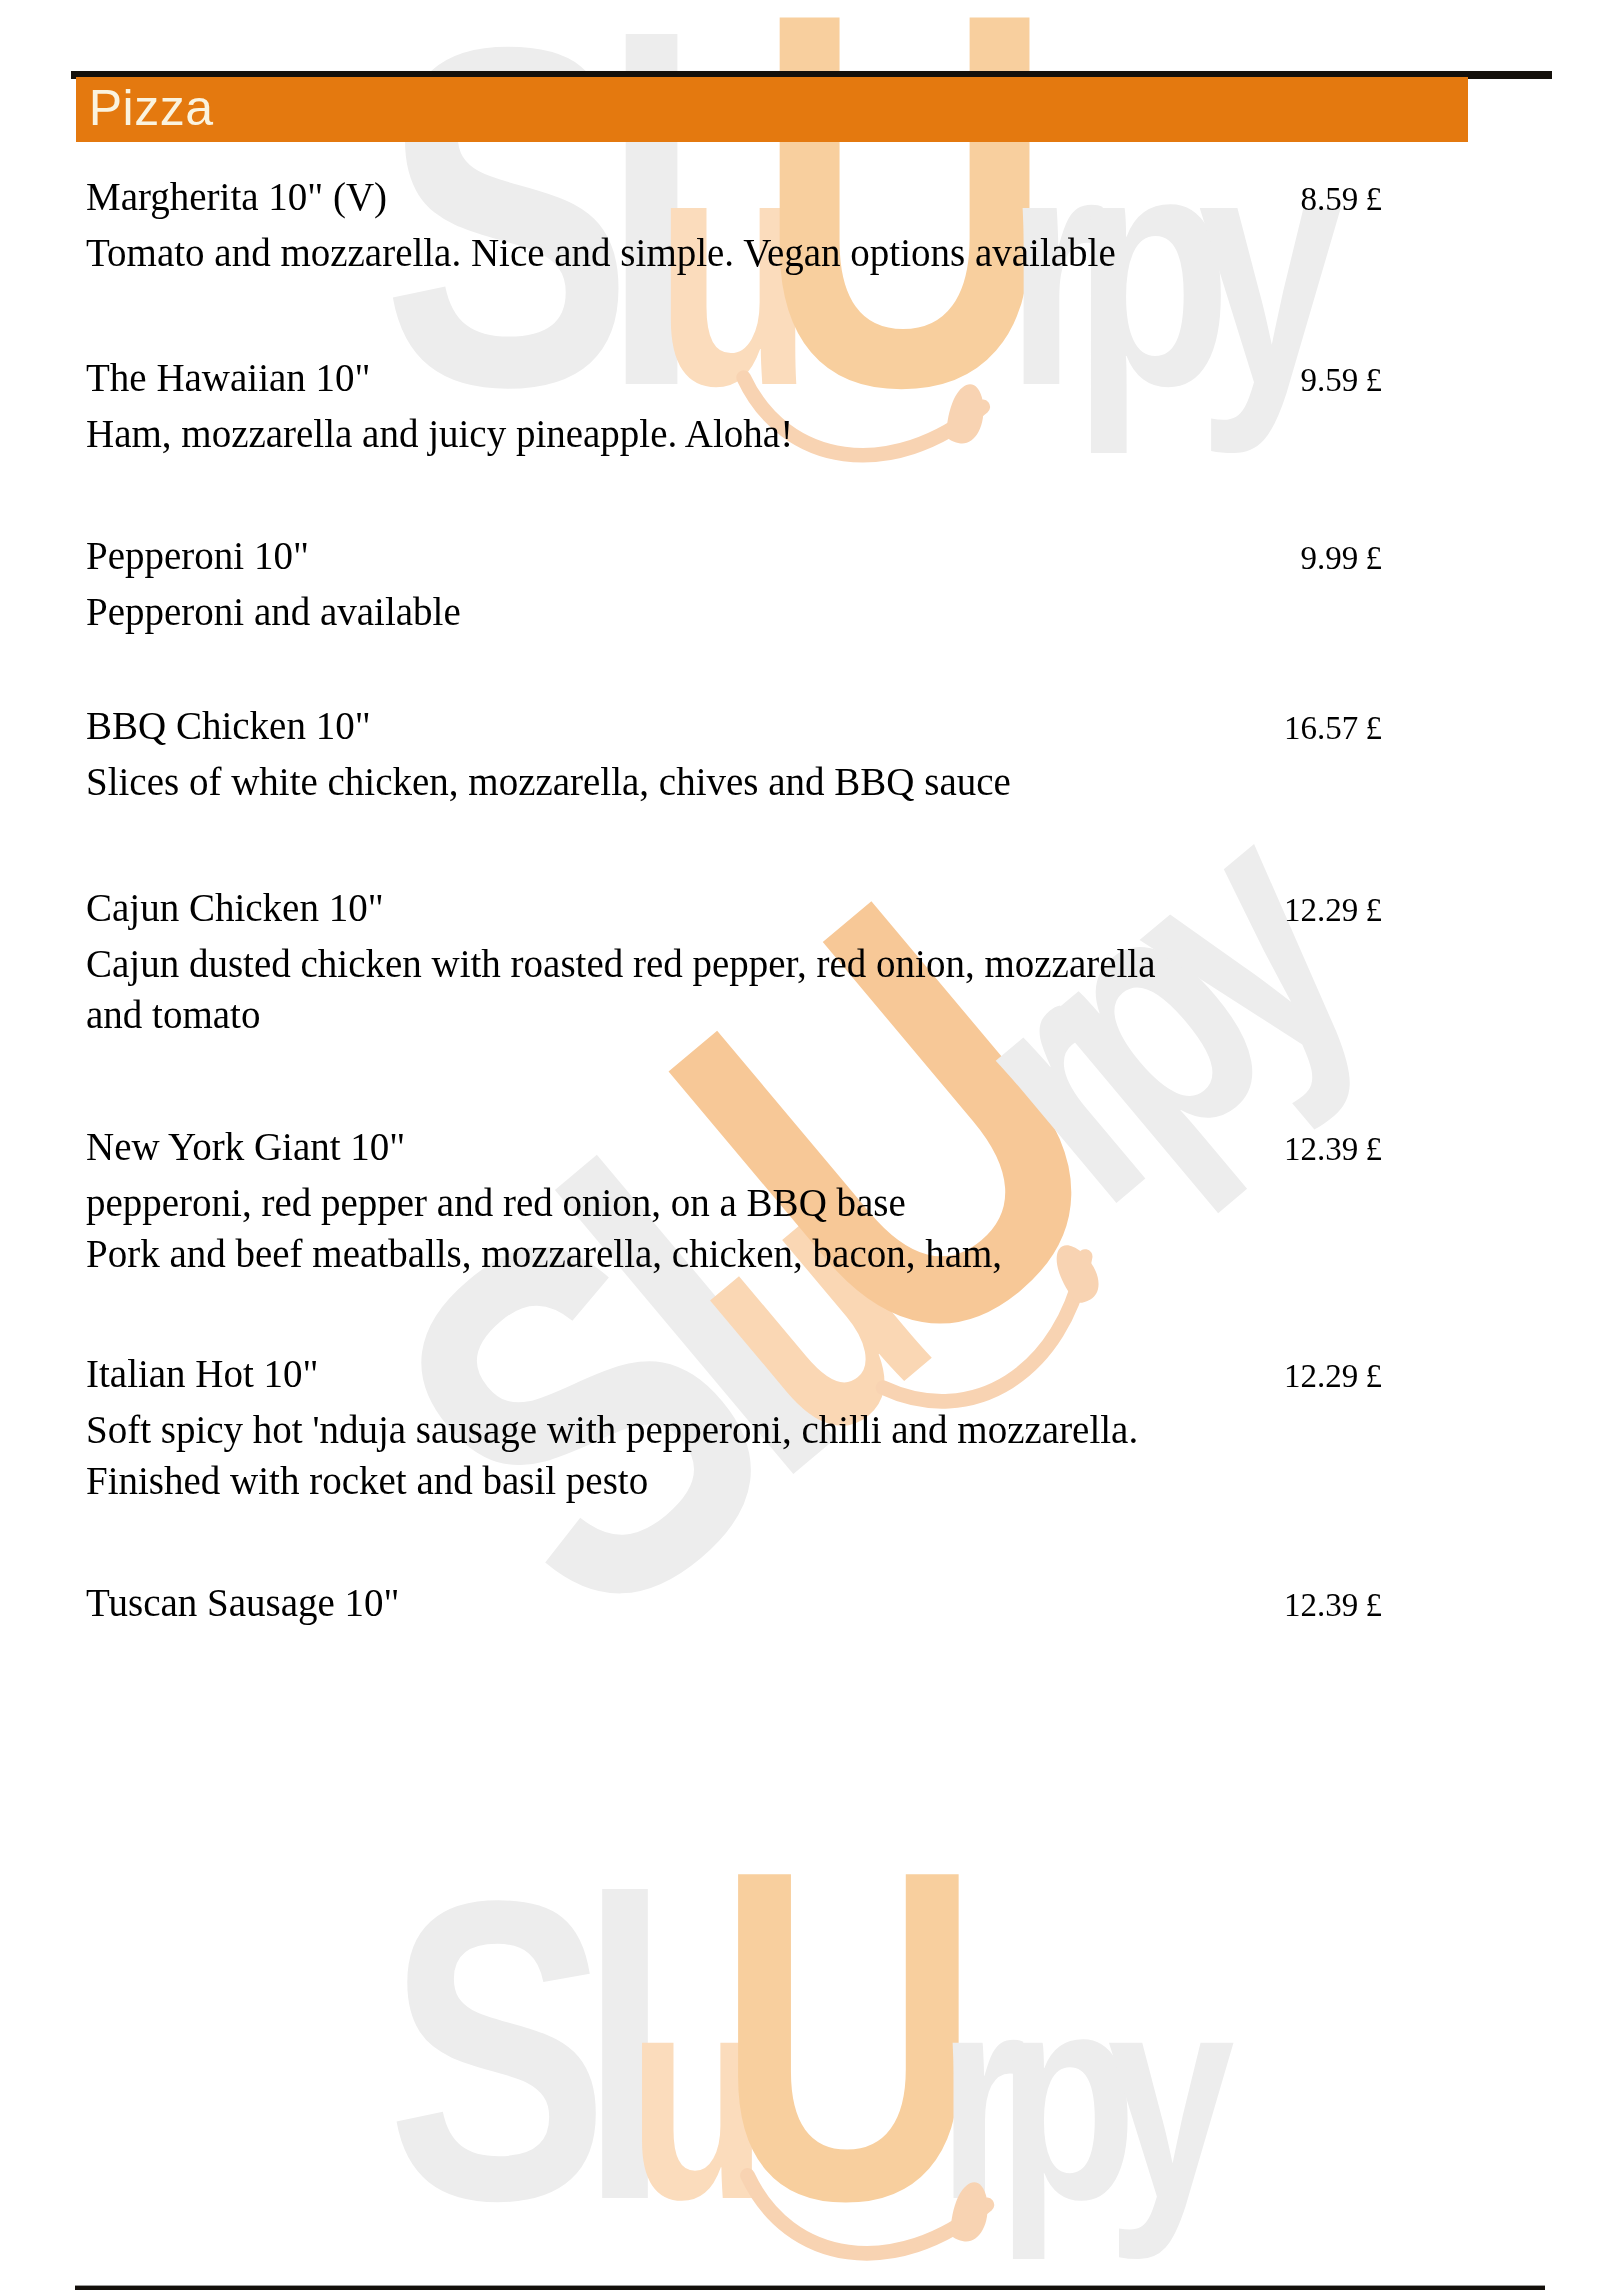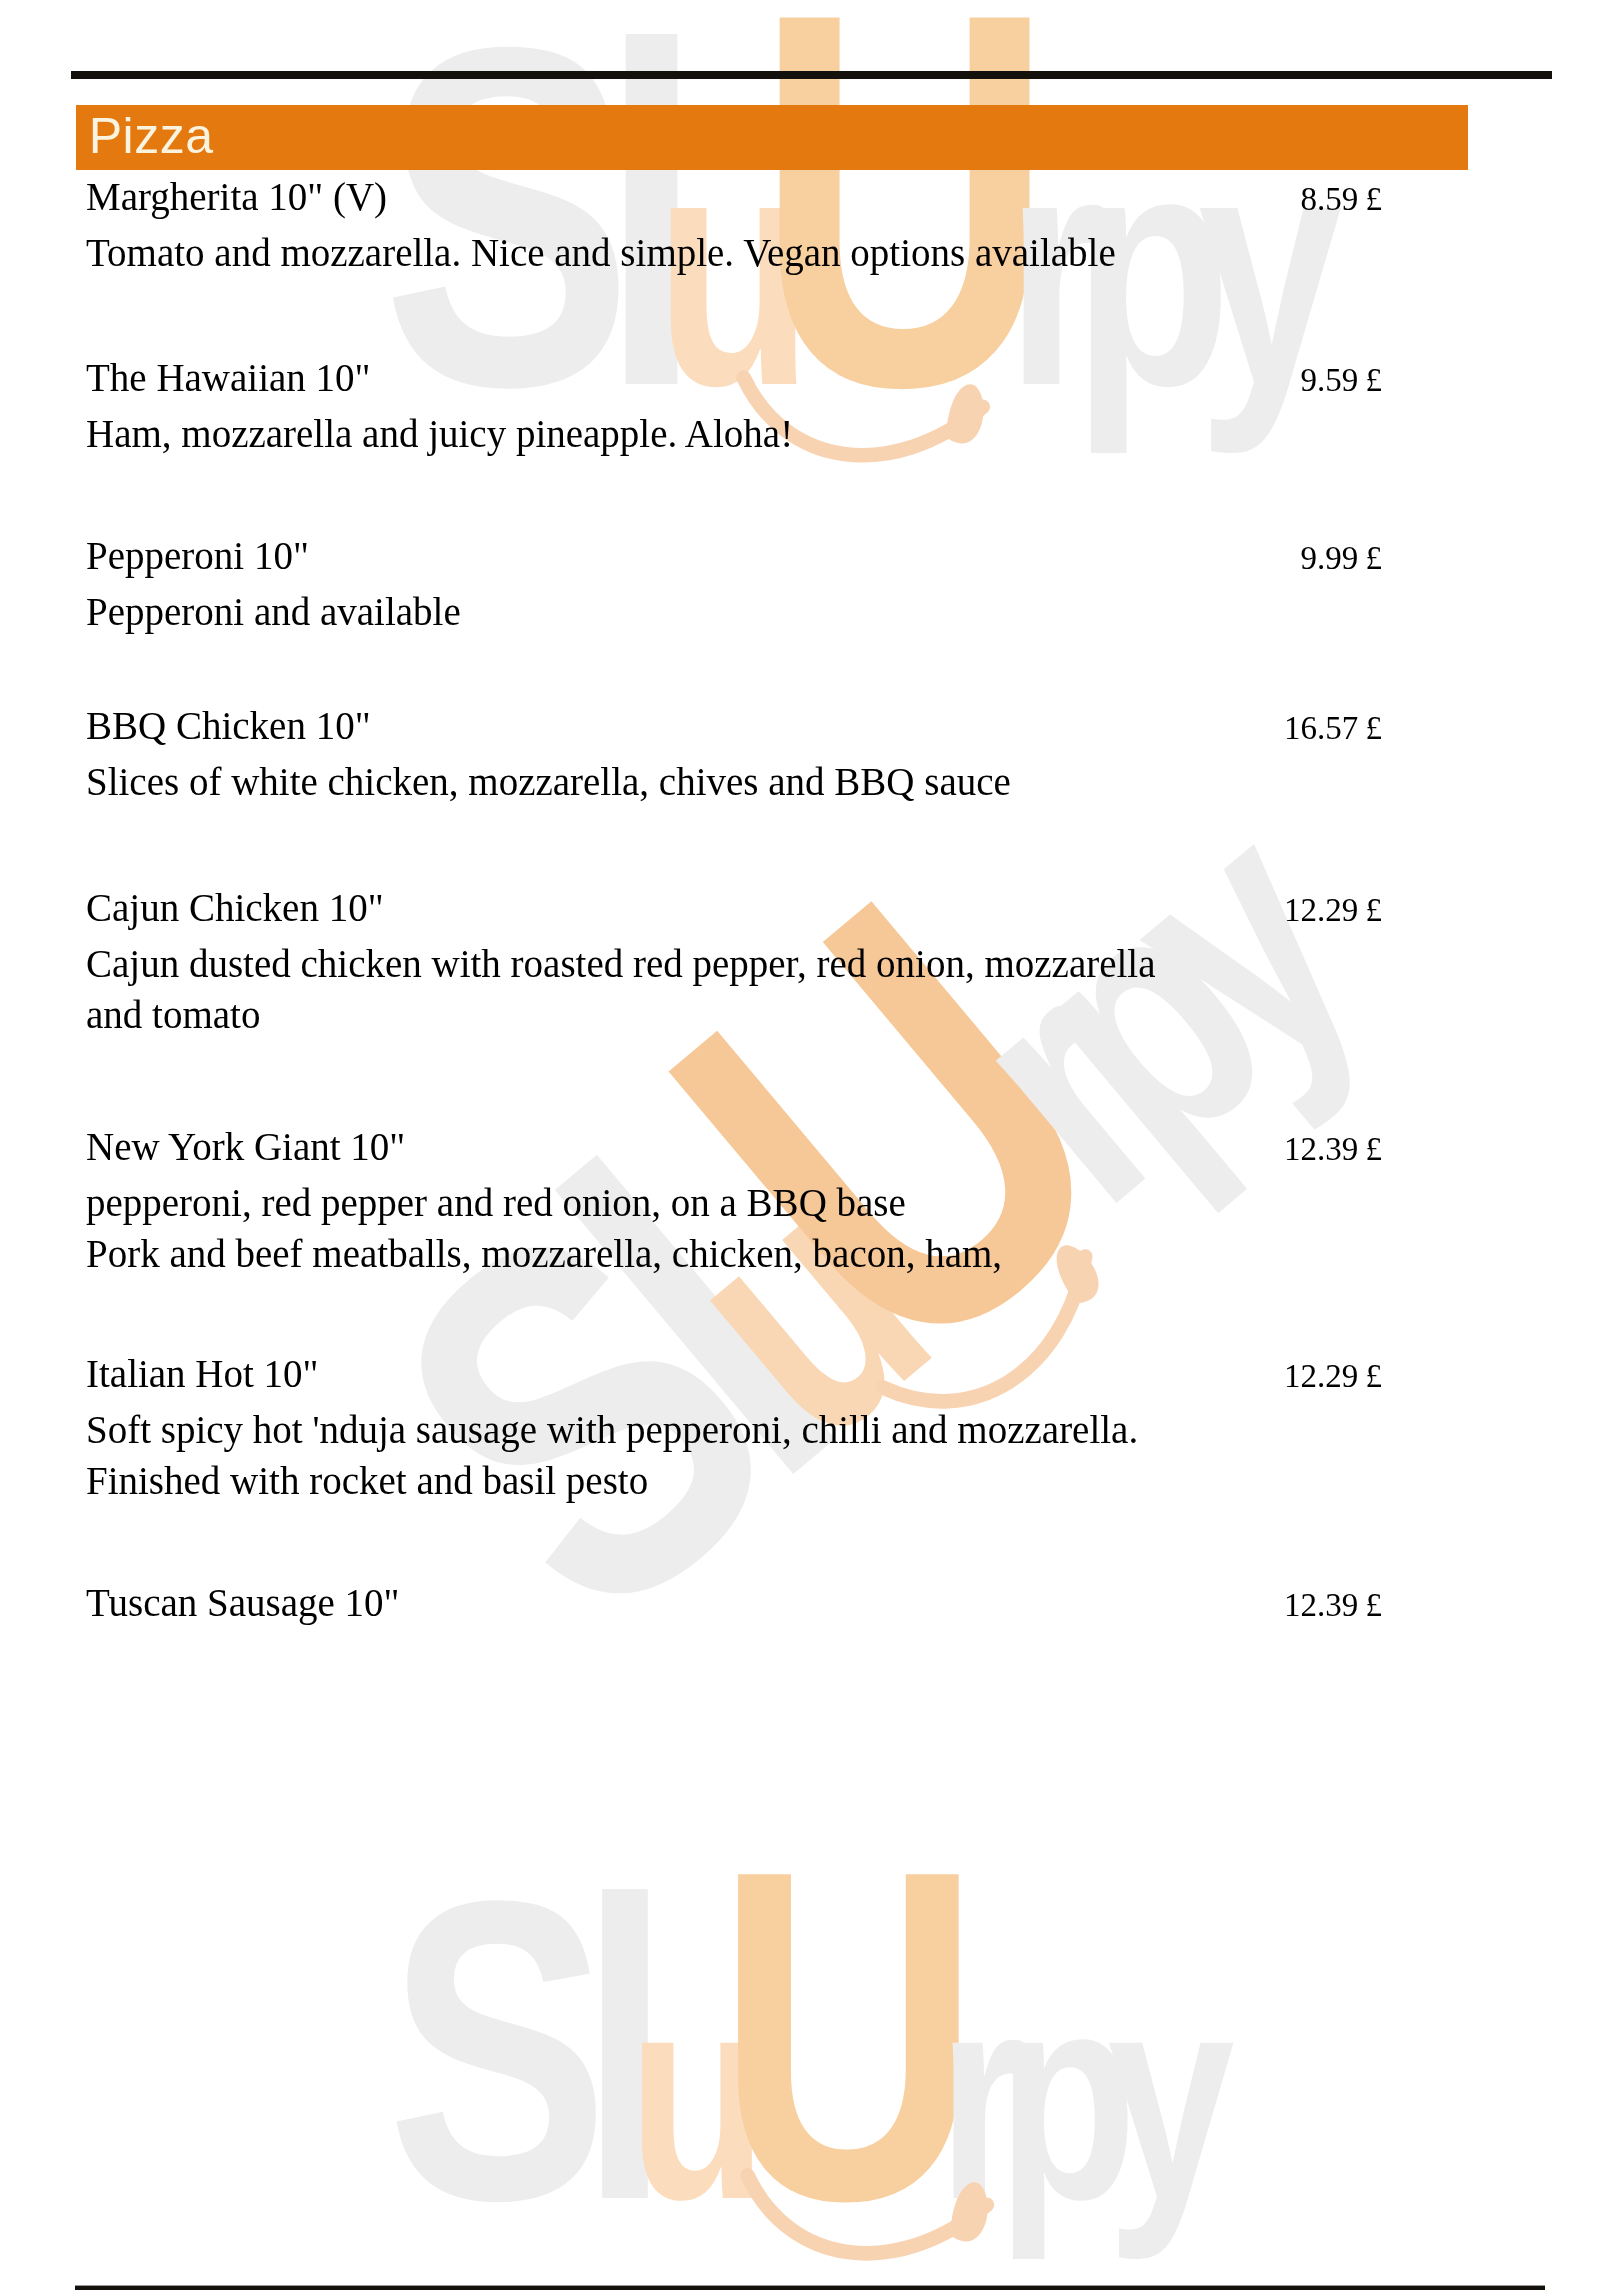--- a/index.html
+++ b/index.html
@@ -40,21 +40,20 @@
   
   .topbar{
     position:absolute;z-index:2;
     left:71px;top:71px;width:1481px;height:7.8px;
     background:#14100b;
   }
   .titlebar{
     position:absolute;z-index:2;
     left:76px;top:77px;width:1392px;height:65px;
     background:#e4790f;
-    margin-top:28px;
   }
   .titlebar .title{
     font-family:"Liberation Sans", sans-serif;
     font-size:50px;line-height:63px;
     color:#faf3df;
     padding-left:12.7px;
     letter-spacing:0.5px;
   }
 
   

